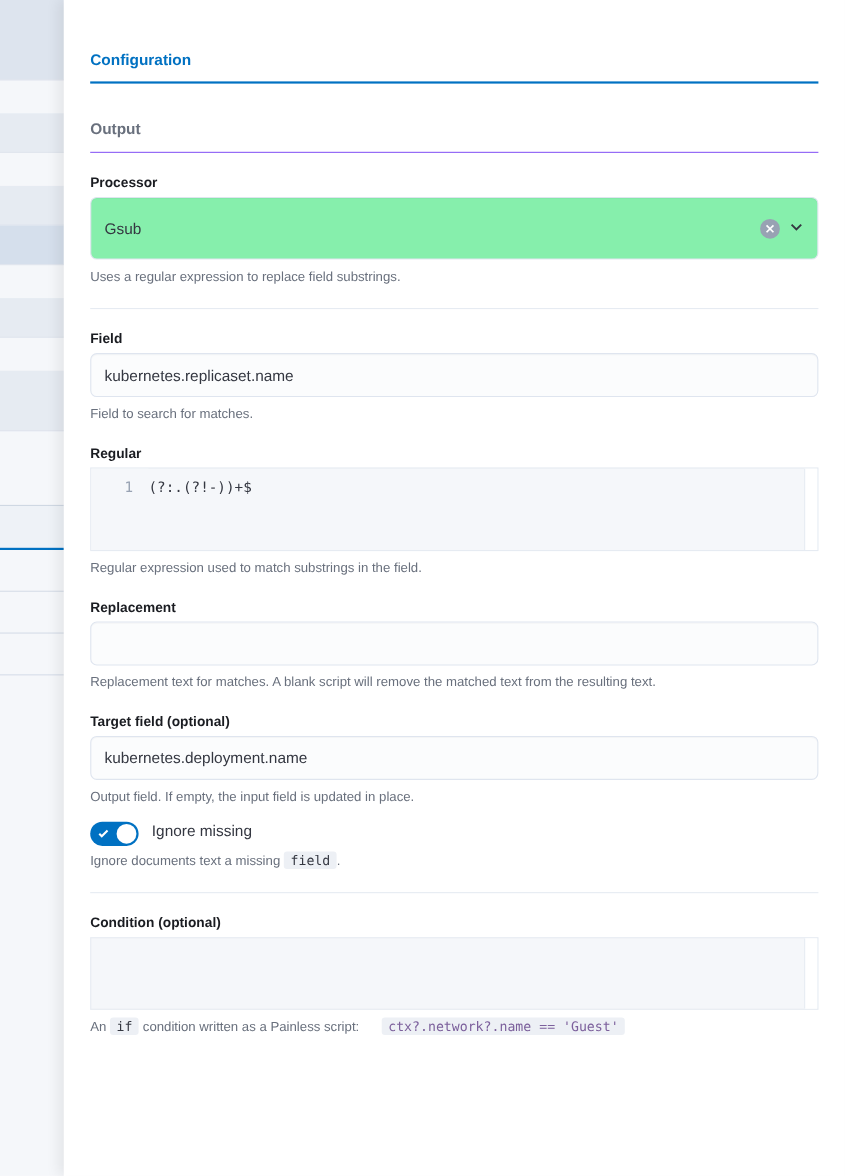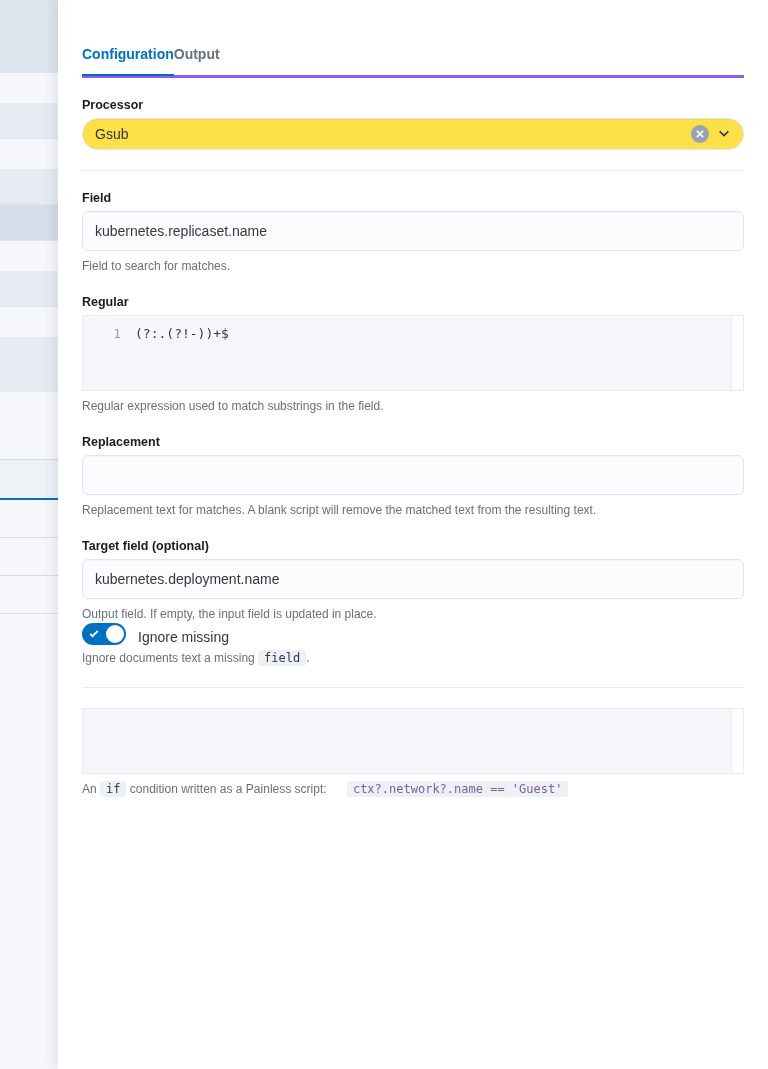--- a/index.html
+++ b/index.html
@@ -29,22 +29,24 @@
     .flyout {
       position: absolute;
       left: 58px; top: 0; right: 0; bottom: 0;
       background: #fff;
       box-shadow: -4px 0 12px rgba(0,0,0,0.08);
       padding: 0 24px 24px 24px;
       overflow: hidden;
     }
     .tabs {
       display: flex;
-      border-bottom: 3px solid #8b5cf6;
+      gap: 24px;
+      border-bottom: 1px solid #8b5cf6;
       margin-top: 36px;
+      flex-direction: column;
     }
     .tab {
       padding: 10px 0 12px 0;
       font-size: 14px;
       font-weight: 600;
       color: #69707d;
       border-bottom: 2px solid transparent;
       cursor: pointer;
       margin-bottom: -1px;
     }
@@ -57,25 +59,25 @@
       font-weight: 600;
       font-size: 12.5px;
       color: #1a1c21;
       display: block;
       margin-bottom: 6px;
     }
     .select-wrap {
       position: relative;
       display:flex;
       align-items:center;
-      background:#fde047;
+      background:#86efac;
       border:1px solid #dfe5ef;
-      border-radius:16px;
+      border-radius:6px;
       box-shadow: inset 0 1px 1px rgba(0,0,0,0.03);
-      height:32px;
+      height:57px;
       padding: 0 12px;
     }
     .select-value { flex:1; font-size:14px; color:#343741; }
     .clear-btn {
       width:18px;height:18px;border-radius:50%;
       background:#98a2b3;color:#fff;display:flex;align-items:center;justify-content:center;
       font-size:11px;line-height:1;margin-right:8px;cursor:pointer;
     }
     .chev { width:14px;height:14px;color:#343741; }
     .help {
@@ -106,21 +108,21 @@
       min-height: 76px;
       position:relative;
     }
     .code-area.tall { min-height: 66px; }
     .gutter { width:52px; text-align:right; padding:10px 14px 10px 0; color:#98a2b3; background:#f5f7fa; user-select:none;}
     .code-body{ padding:10px 0; flex:1; color:#343741;}
     .code-scroll-edge {
       position:absolute; right:0; top:0; bottom:0; width:12px;
       background:#fff; border-left:1px solid #e6ebf2;
     }
-    .toggle-row { display:flex; align-items:flex-end; gap:12px; }
+    .toggle-row { display:flex; align-items:flex-start; gap:12px; margin-top:14px; }
     .toggle {
       width:44px;height:22px;border-radius:11px;background:#0071c2;
       position:relative;cursor:pointer;flex-shrink:0;
     }
     .toggle .knob{
       position:absolute;right:2px;top:2px;width:18px;height:18px;border-radius:50%;
       background:#fff;
     }
     .toggle .check{
       position:absolute;left:6px;top:4px;color:#fff;width:12px;height:12px;
@@ -174,20 +176,21 @@
         <svg viewBox="0 0 16 16" width="10" height="10" fill="none" stroke="currentColor" stroke-width="2.5">
             <path d="M3 3l10 10M13 3L3 13"></path>
           </svg>
       </span>
       <span>
         <svg class="chev" viewBox="0 0 16 16" fill="none" stroke="currentColor" stroke-width="2">
             <path d="M3 6l5 5 5-5"></path>
           </svg>
       </span>
     </div>
+    <div class="help">Uses a regular expression to replace field substrings.</div>
   </div>
 
   <hr class="hr">
 
   <div class="form-row">
     <label class="label">Field</label>
     <input class="text-input" value="kubernetes.replicaset.name" style="">
     <div class="help">Field to search for matches.</div>
   </div>
 
@@ -224,20 +227,21 @@
     </div>
     <span class="toggle-label">Ignore missing</span>
   </div>
   <div class="help" style="margin-top:4px;">
     <span>Ignore documents text a missing </span><code class="pill">field</code><span>.</span>
   </div>
 
   <hr class="hr">
 
   <div class="form-row">
+    <label class="label">Condition (optional)</label>
     <div class="code-area tall">
       <div class="code-body" style="padding-left:12px;"></div>
       <div class="code-scroll-edge"></div>
     </div>
     <div class="help">
       <span>An </span><code class="pill">if</code><span> condition written as a Painless script: </span><code class="pill purple">ctx?.network?.name == 'Guest'</code>
     </div>
   </div>
 
 

